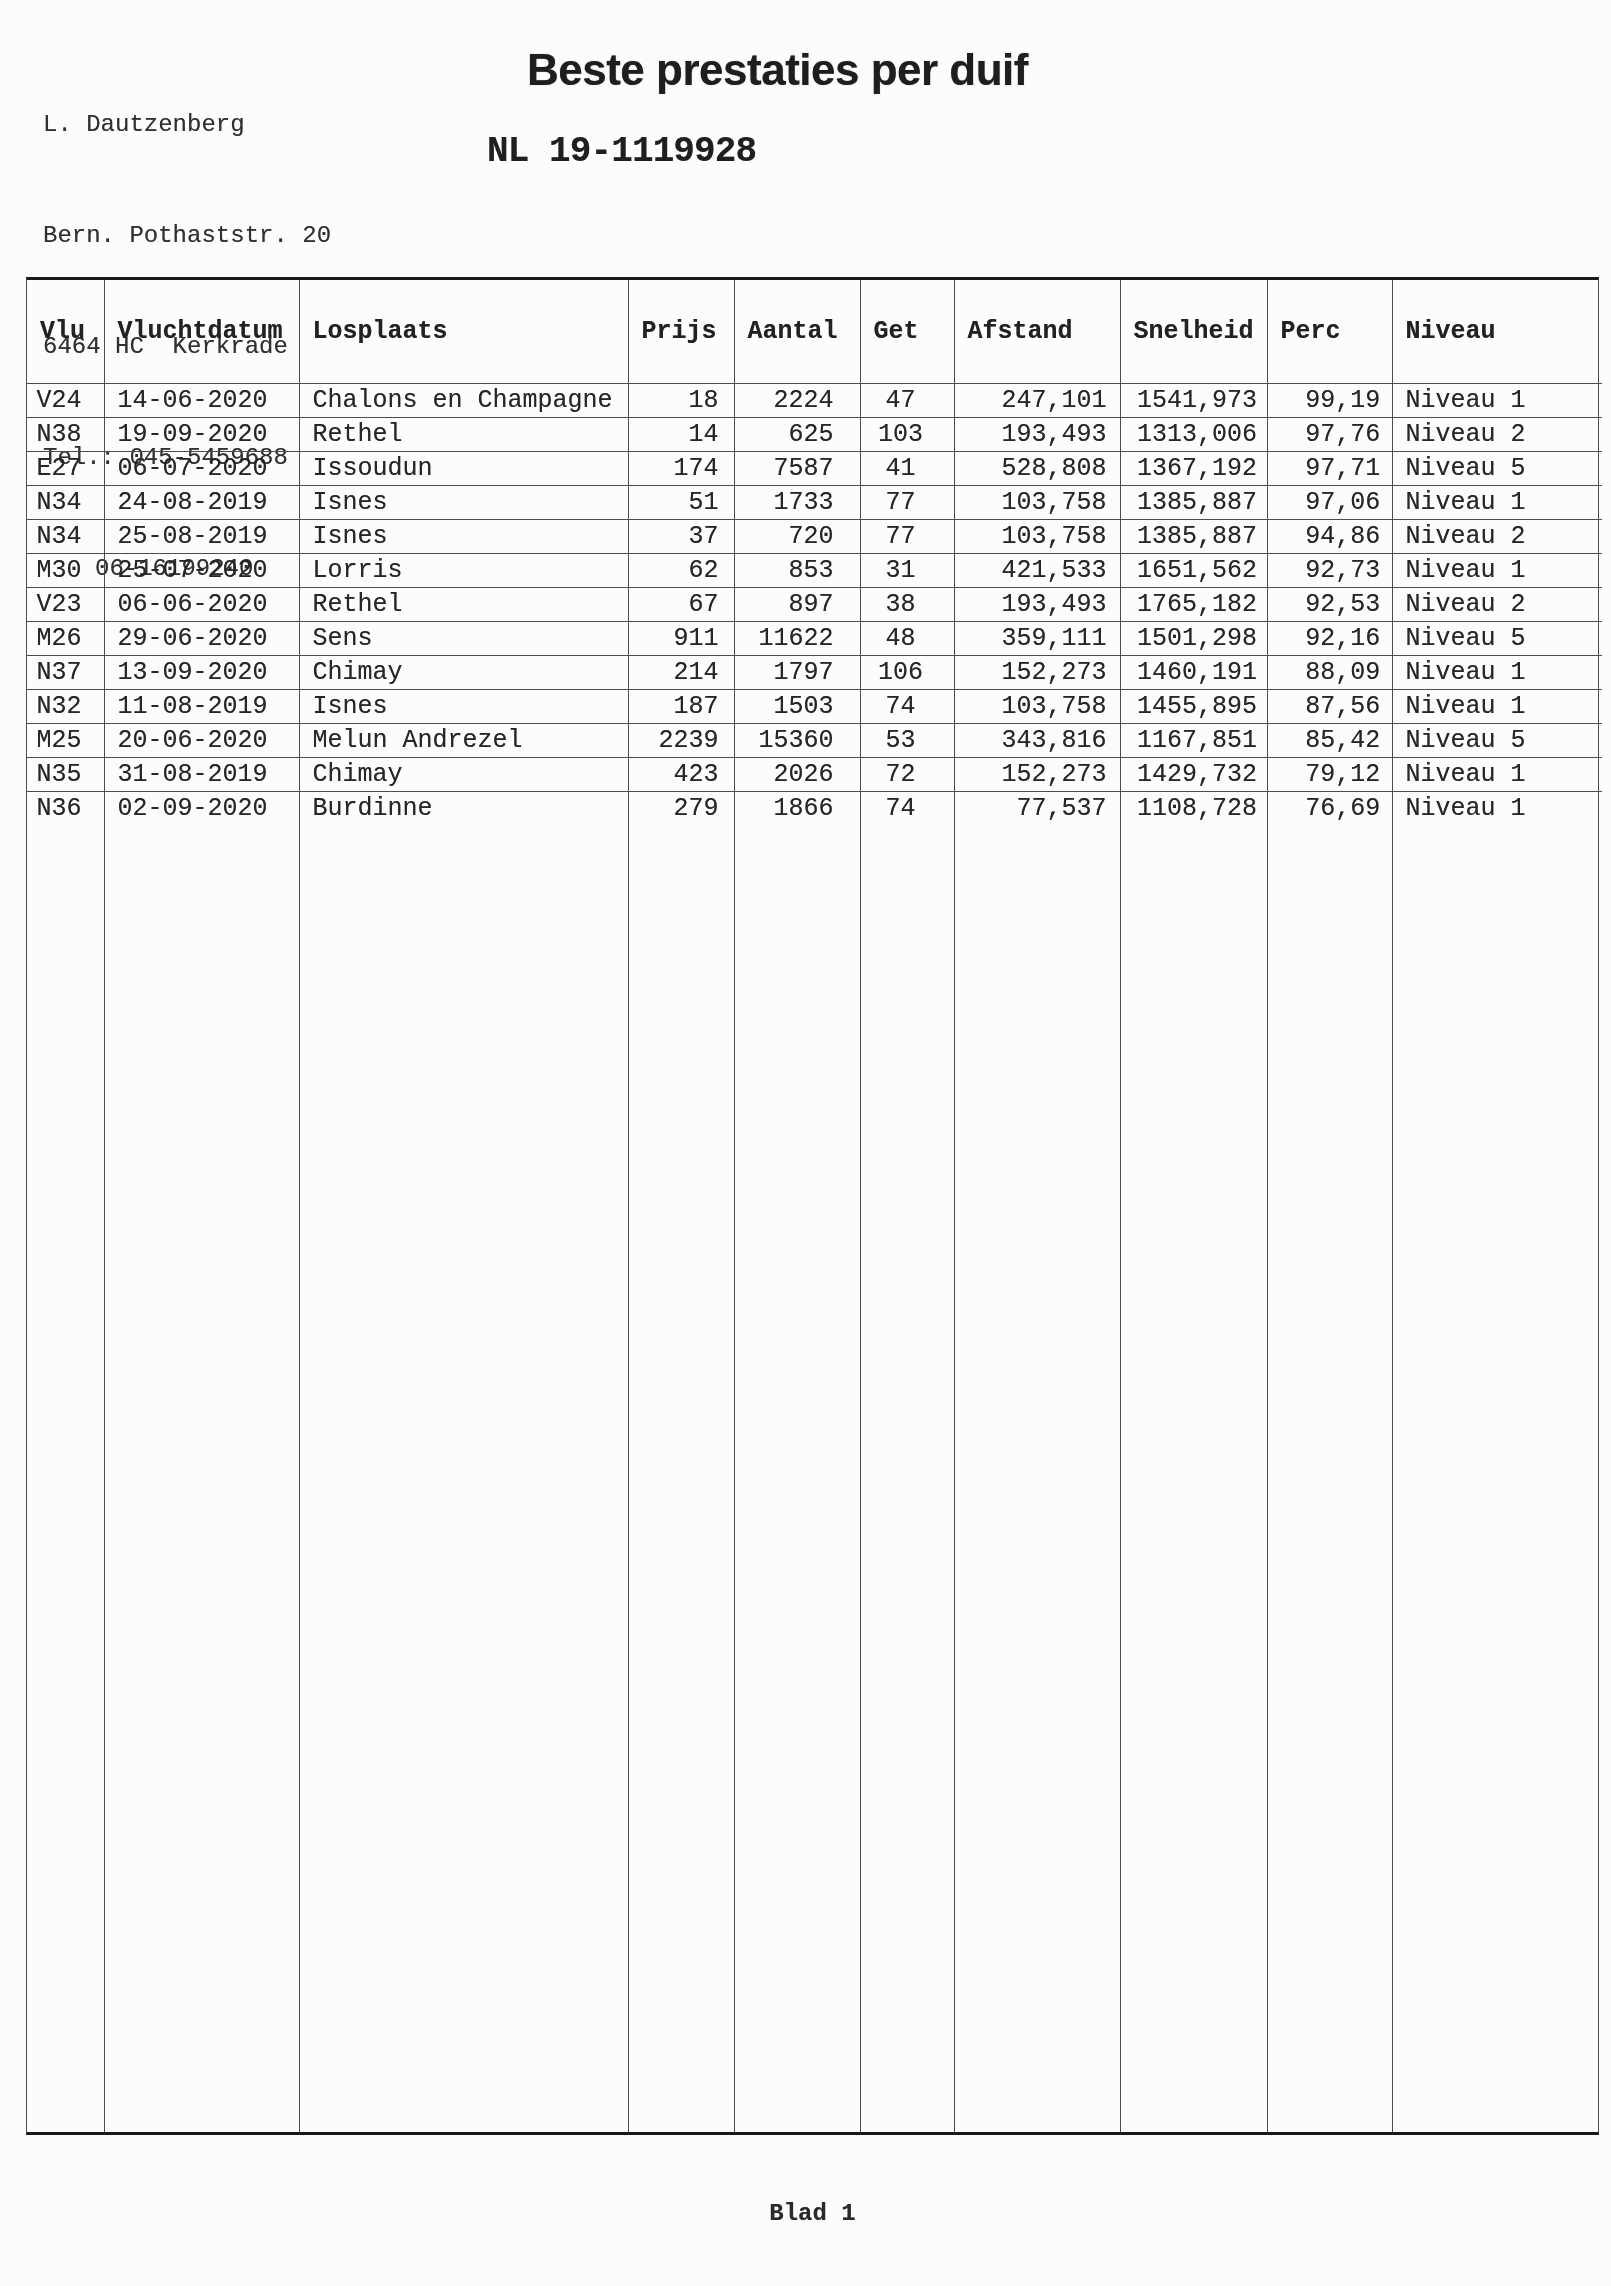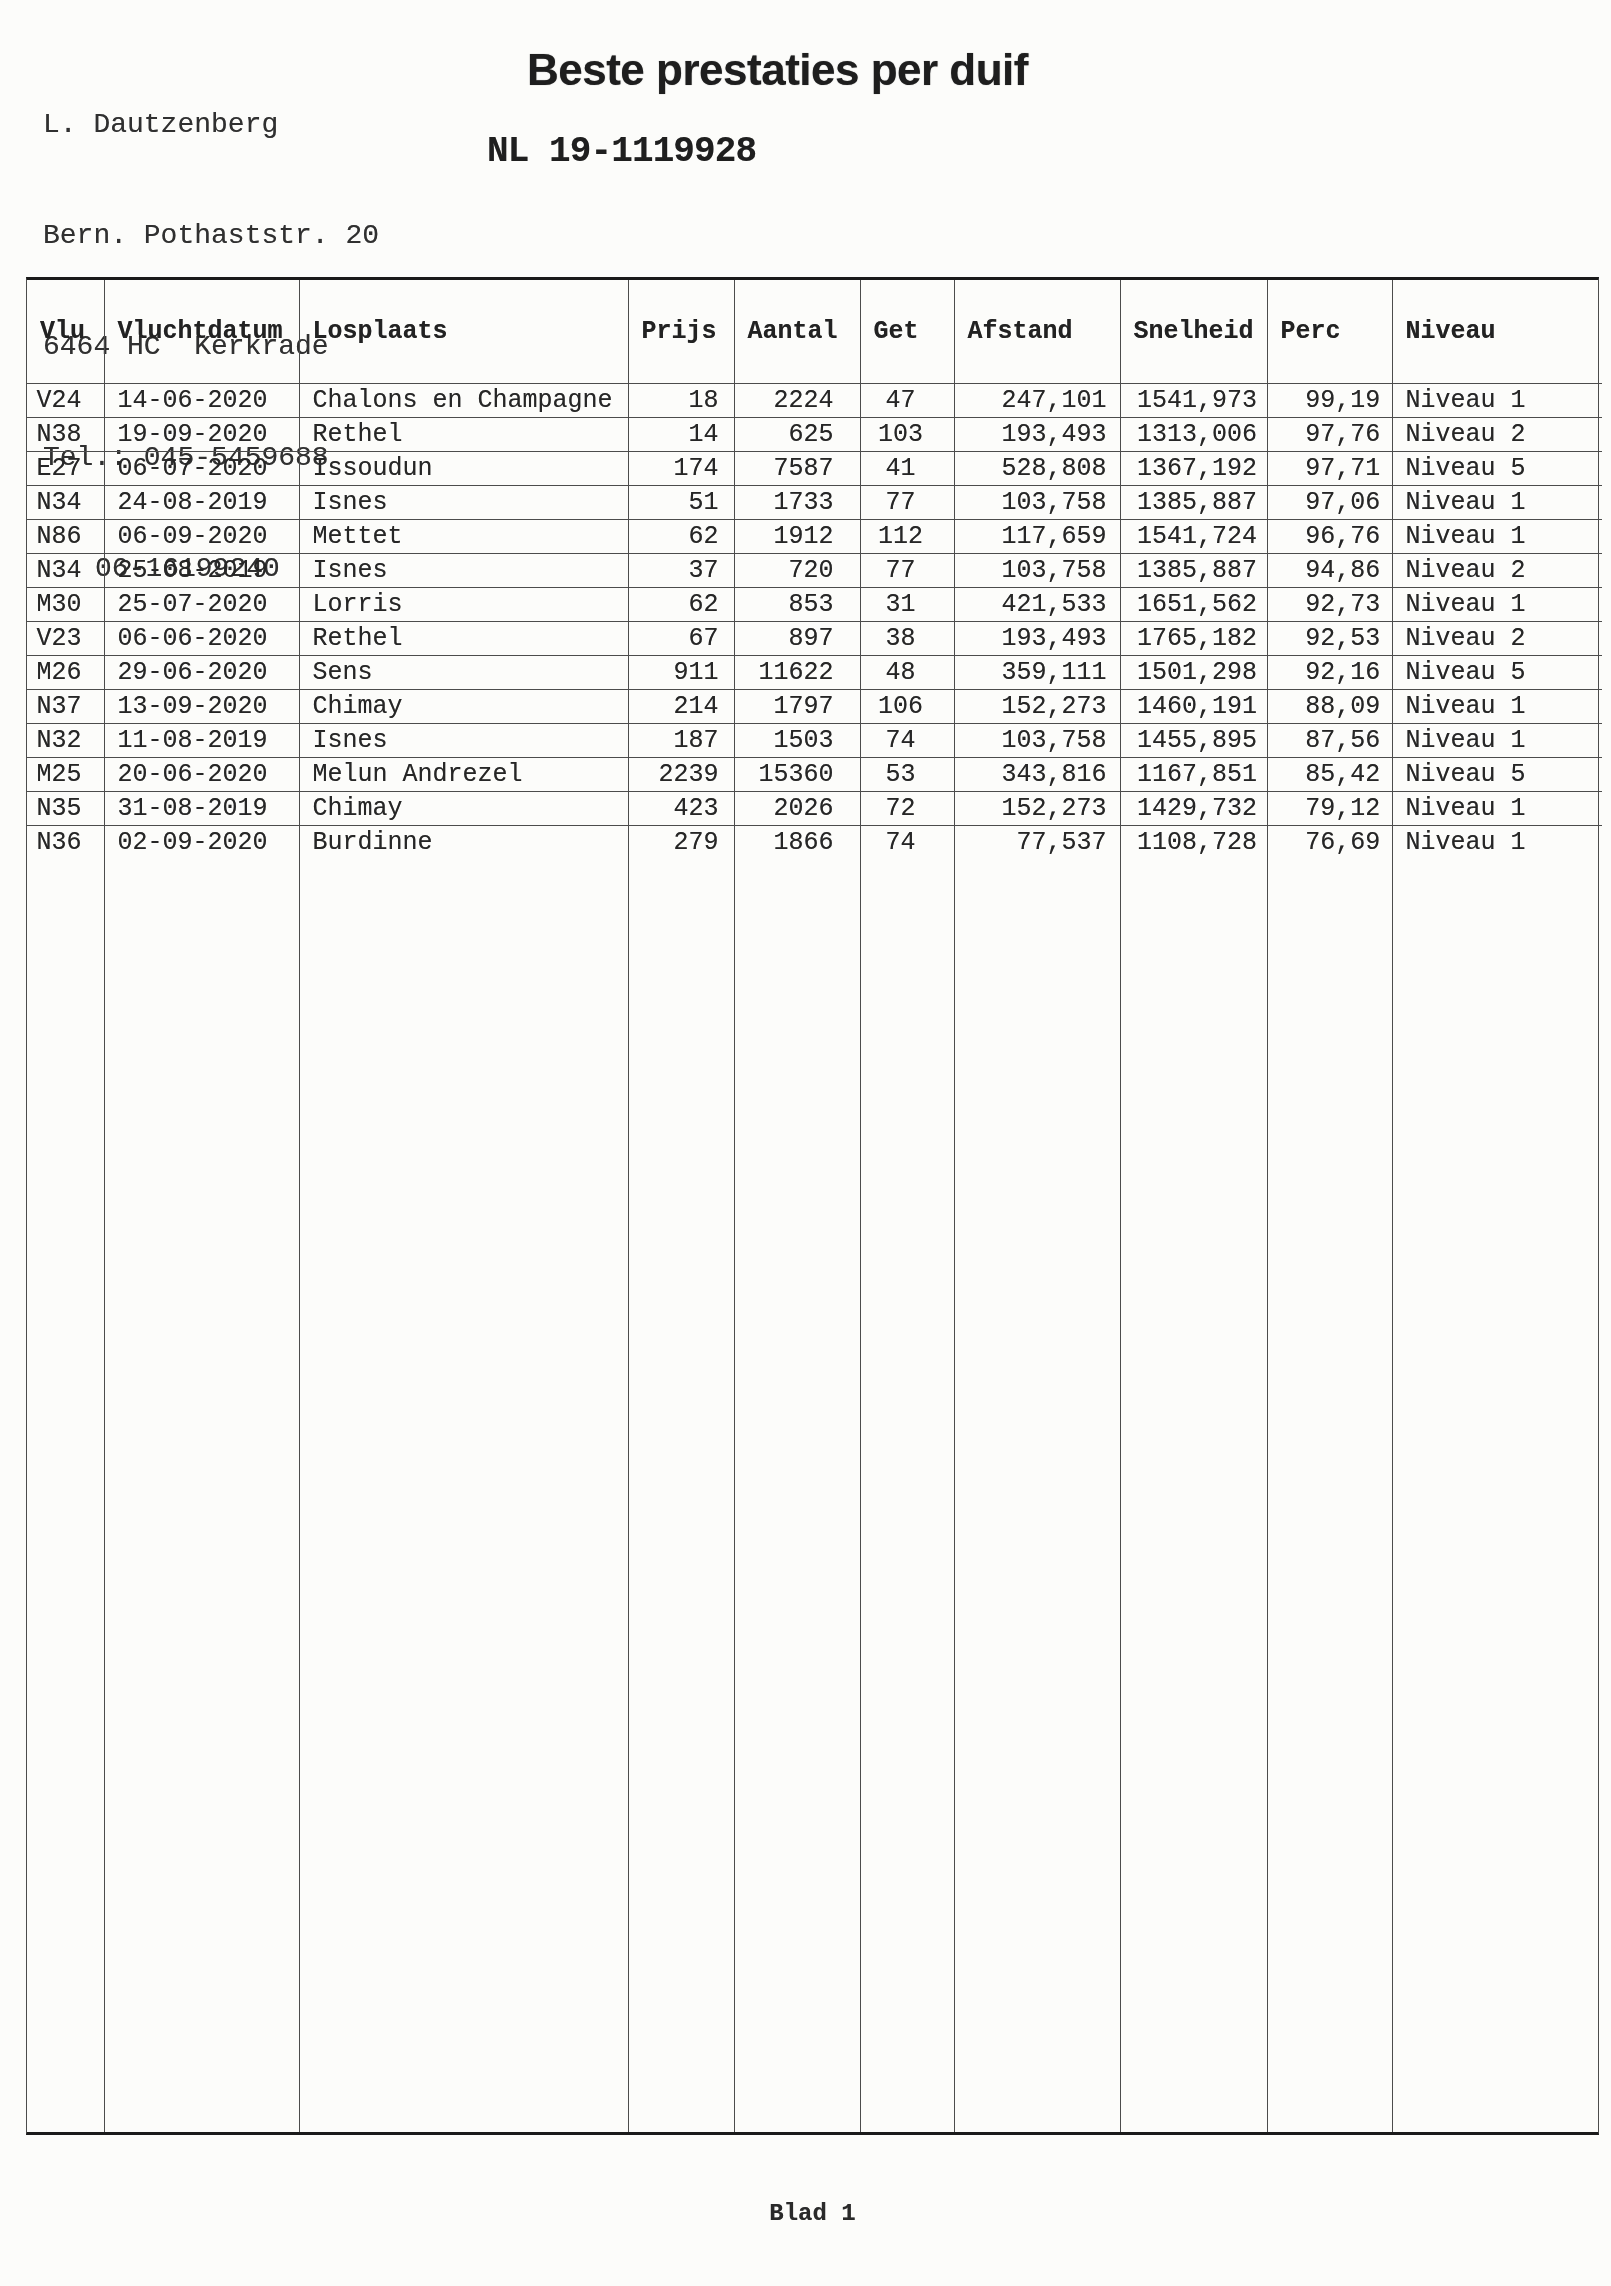--- a/index.html
+++ b/index.html
@@ -15,21 +15,21 @@
     width:1611px;height:2286px;
     background:var(--paper);
     font-family:"Liberation Mono","DejaVu Sans Mono",monospace;
     color:var(--ink);
     overflow:hidden;
     text-shadow:0 0 0.5px rgba(30,30,30,.45);
   }
   
   .sender{
     position:absolute;left:43px;top:32px;
-    font-size:28px;line-height:37px;
+    font-size:24px;line-height:37px;
     color:#303030;
     white-space:pre;
   }
   .sender-line{height:37px;}
   .sender-line.indented{padding-left:52px;}
   
   .doc-title{
     position:absolute;left:527px;top:45px;
     font-family:"Liberation Sans","DejaVu Sans",sans-serif;
     font-weight:700;font-size:44px;line-height:1.15;
@@ -176,32 +176,20 @@
             <td class="col-losplaats">Isnes</td>
             <td class="col-prijs al-right">51</td>
             <td class="col-aantal al-right">1733</td>
             <td class="col-get al-right">77</td>
             <td class="col-afstand al-right">103,758</td>
             <td class="col-snelheid al-right">1385,887</td>
             <td class="col-perc al-right">97,06</td>
             <td class="col-niveau">Niveau 1</td>
           </tr>
           <tr class="data-row">
-            <td class="col-vlu">N86</td>
-            <td class="col-vluchtdatum">06-09-2020</td>
-            <td class="col-losplaats">Mettet</td>
-            <td class="col-prijs al-right">62</td>
-            <td class="col-aantal al-right">1912</td>
-            <td class="col-get al-right">112</td>
-            <td class="col-afstand al-right">117,659</td>
-            <td class="col-snelheid al-right">1541,724</td>
-            <td class="col-perc al-right">96,76</td>
-            <td class="col-niveau">Niveau 1</td>
-          </tr>
-          <tr class="data-row">
             <td class="col-vlu">N34</td>
             <td class="col-vluchtdatum">25-08-2019</td>
             <td class="col-losplaats">Isnes</td>
             <td class="col-prijs al-right">37</td>
             <td class="col-aantal al-right">720</td>
             <td class="col-get al-right">77</td>
             <td class="col-afstand al-right">103,758</td>
             <td class="col-snelheid al-right">1385,887</td>
             <td class="col-perc al-right">94,86</td>
             <td class="col-niveau">Niveau 2</td>

